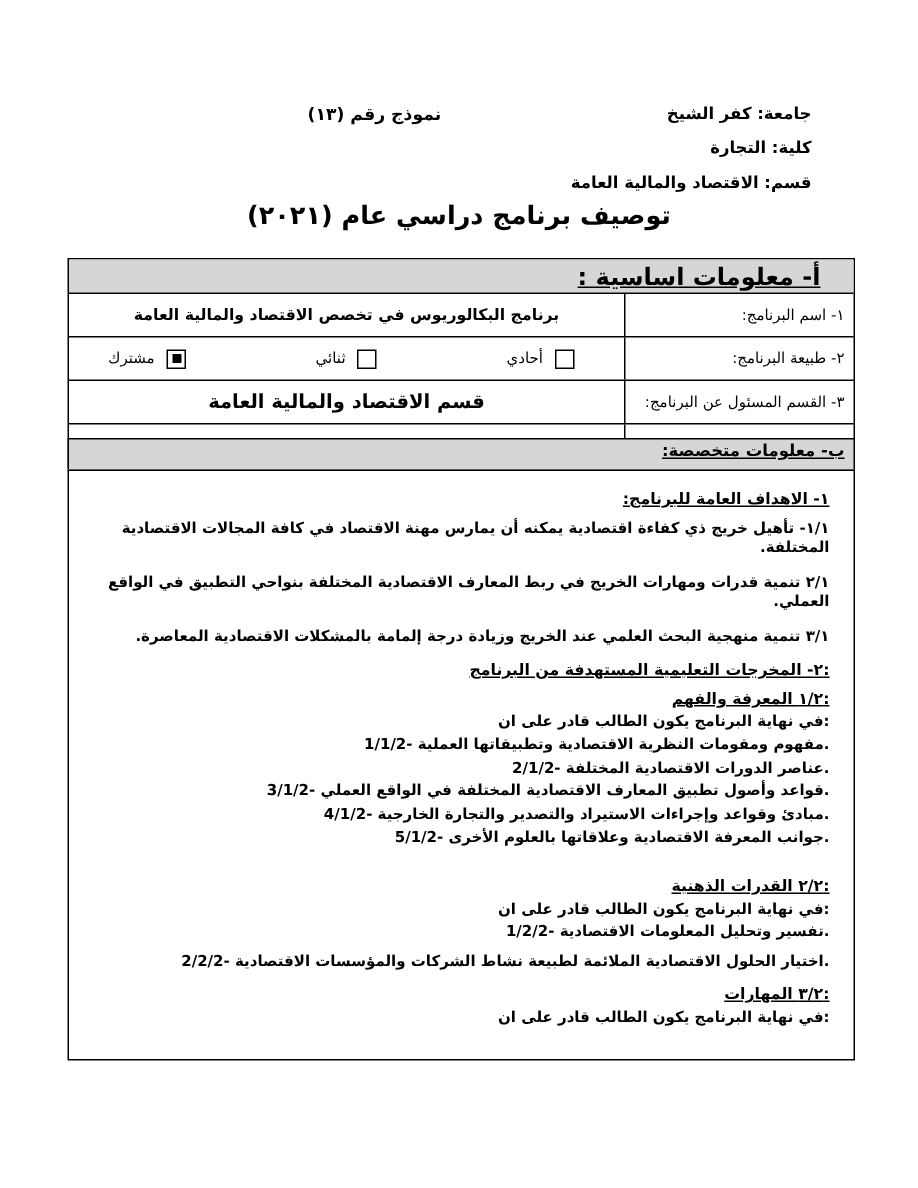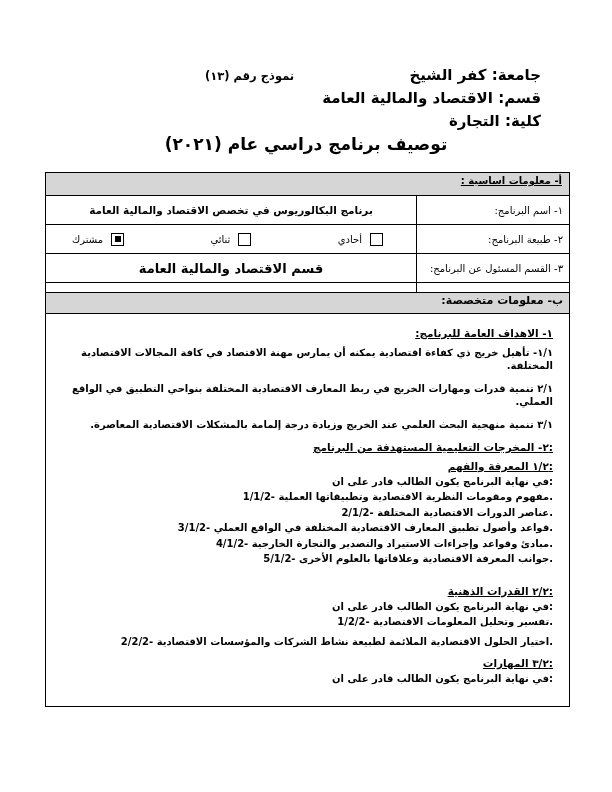--- a/index.html
+++ b/index.html
@@ -1,51 +1,51 @@
 <!DOCTYPE html>
 <html lang="ar" style="--hdrbg: #d6d6d6;"><head>
 <meta charset="utf-8">
 <style>
   html,body{margin:0;padding:0;background:#ffffff;}
   body{width:612px;height:792px;font-family:"DejaVu Sans",sans-serif;color:#000;}
   .page{position:relative;width:612px;height:792px;background:#fff;overflow:hidden;}
 
   
   .hdr-right{position:absolute;top:64px;right:71px;direction:rtl;text-align:right;
-             font-weight:bold;font-size:15px;line-height:23px;}
+             font-weight:bold;font-size:11px;line-height:23px;}
   .form-no{position:absolute;top:69px;left:205px;direction:rtl;font-weight:bold;font-size:11.5px;}
   .doc-title{position:absolute;top:134px;left:0;width:612px;text-align:center;direction:rtl;
              font-weight:bold;font-size:17px;}
 
   
   .tableA{position:absolute;top:172px;left:45px;width:525px;border:1.5px solid #000;
           direction:rtl;font-size:10px;box-sizing:border-box;background:#fff;}
   .trow{display:flex;align-items:stretch;border-top:1px solid #000;}
   .trow:first-child{border-top:none;}
-  .thead{background:var(--hdrbg,#d6d6d6);min-height:19px;font-weight:bold;font-size:10px;
-         text-decoration:underline;padding:2px 7px 1px 5px;display:block;}
+  .thead{background:var(--hdrbg,#d6d6d6);min-height:19px;font-weight:bold;font-size:16px;
+         text-decoration:underline;padding:2px 22px 1px 5px;display:block;}
   .tlabel{flex:0 0 144px;border-left:1px solid #000;padding:3px 6px 3px 2px;
           display:flex;align-items:center;min-height:22px;}
   .tval{flex:1;display:flex;align-items:center;justify-content:center;text-align:center;
         padding:4px 4px;}
   .r1{min-height:22px;} .r2{min-height:22px;} .r3{min-height:23px;} .r4{min-height:21px;}
   .bold{font-weight:bold;}
   .pname{font-size:10.5px;}
   .dept{font-size:13px;}
   .date{font-size:11.5px;letter-spacing:1px;}
   .opts{justify-content:space-between;padding:0 33px 0 26px;}
   .opt{display:flex;align-items:center;gap:8px;}
   .cb{width:11px;height:11px;border:1.5px solid #000;background:#fff;display:inline-flex;
       align-items:center;justify-content:center;flex:0 0 auto;}
   .cb .fill{width:6px;height:6px;background:#000;display:block;}
 
   
   .secb-hdr{position:absolute;top:292px;left:45px;width:525px;height:22px;box-sizing:border-box;
             background:var(--hdrbg,#d6d6d6);border:1px solid #000;direction:rtl;text-align:right;
-            font-weight:bold;font-size:11px;padding:1px 6px 0 0;}
+            font-weight:bold;font-size:11px;text-decoration:underline;padding:1px 6px 0 0;}
   .content{position:absolute;top:313px;left:45px;width:525px;height:394px;box-sizing:border-box;
            border:1px solid #000;background:#fff;direction:rtl;text-align:right;
            font-size:10px;font-weight:bold;line-height:13px;padding:13px 16px 0 7px;}
   .h{font-size:10.5px;text-decoration:underline;margin-bottom:6px;}
   .goal{margin-bottom:10px;}
   .mt-lg{margin-top:8px;}
   .mt-md{margin-top:20px;}
   .ltr{direction:ltr;text-align:right;unicode-bidi:embed;}
   .sub{margin-bottom:2px;}
   .intro{margin-bottom:2px;}
@@ -53,22 +53,22 @@
   .m-item{margin-bottom:7px;}
   .sk{margin-bottom:2px;}
 </style>
 </head>
 <body>
 
 <div class="page">
 
   <div class="hdr-right">
     <div>جامعة: كفر الشيخ</div>
+    <div>كلية:  التجارة</div>
     <div>قسم:  الاقتصاد والمالية العامة</div>
-    <div>كلية:  التجارة</div>
   </div>
   <div class="form-no">نموذج رقم (١٣)</div>
   <div class="doc-title">توصيف برنامج دراسي عام (٢٠٢١)</div>
 
   <div class="tableA">
     <div class="trow thead">أ- معلومات اساسية :</div>
 
     <div class="trow r1">
       <div class="tlabel">١- اسم البرنامج:</div>
       <div class="tval bold pname">برنامج البكالوريوس في تخصص الاقتصاد والمالية العامة</div>

